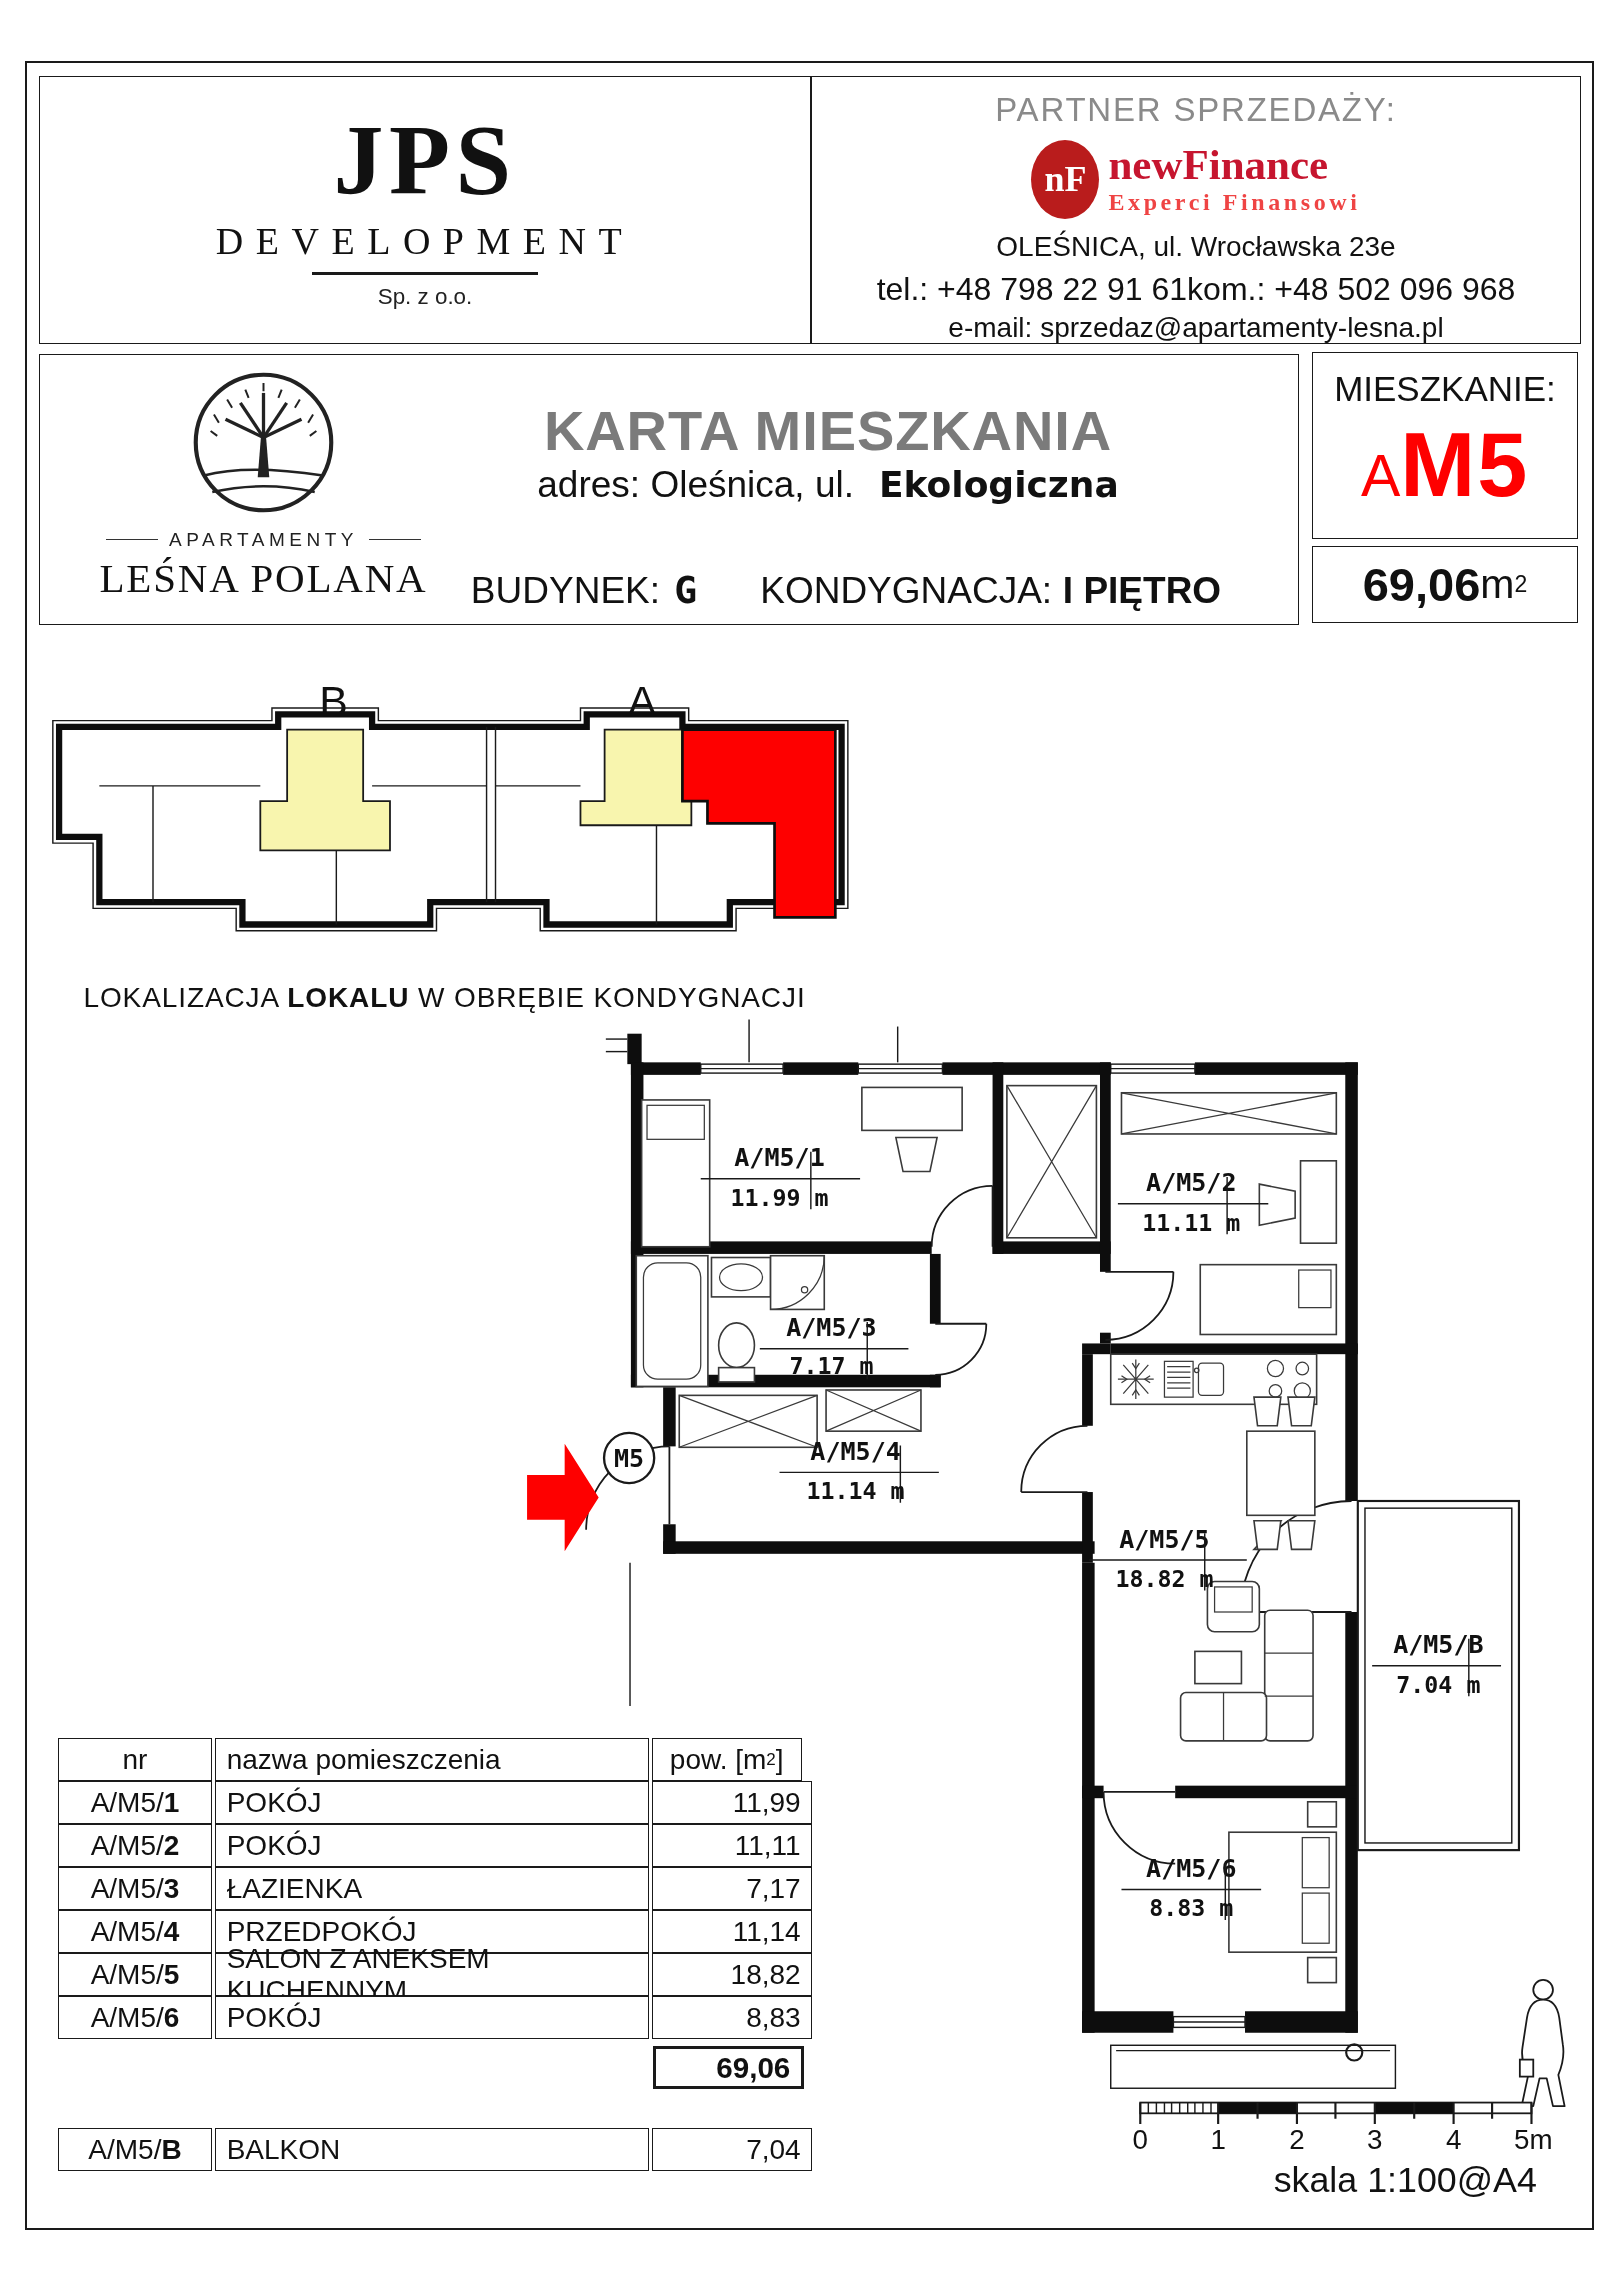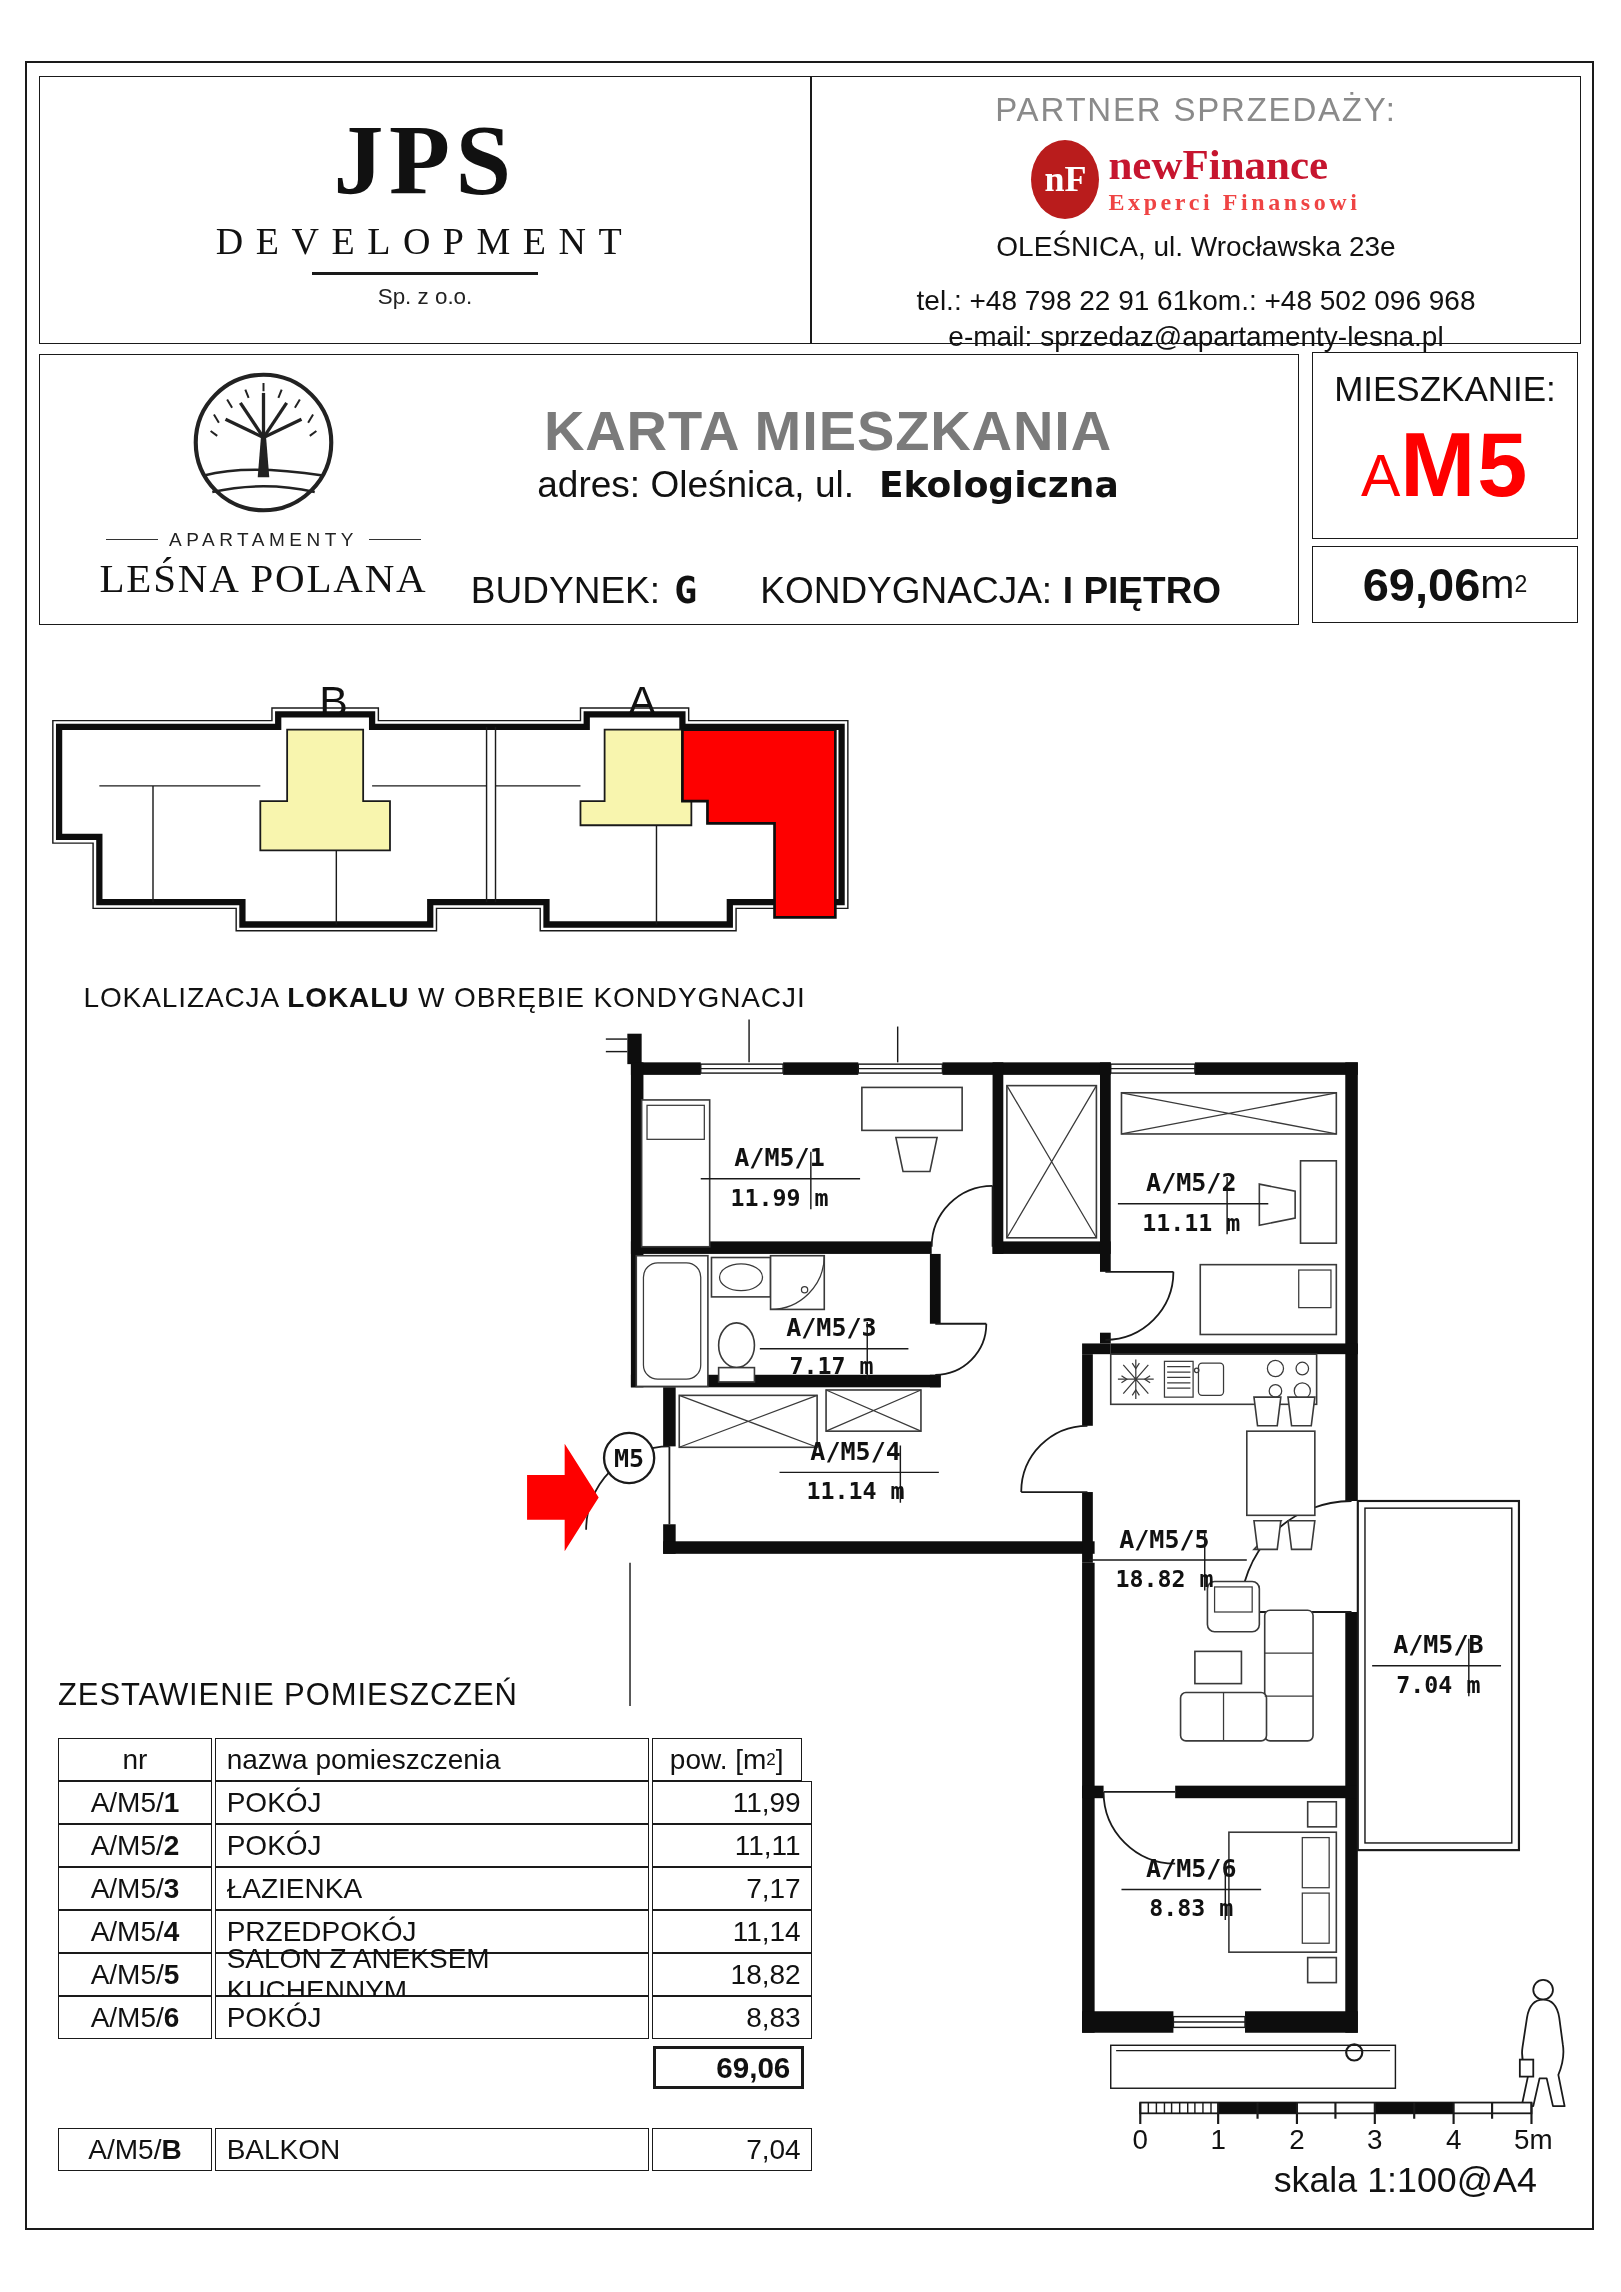--- a/index.html
+++ b/index.html
@@ -19,21 +19,21 @@
   #jps-legal{font-size:22.4px;margin-top:9px;color:#222;}
   #partner{left:772px;top:0;width:768px;height:266px;display:flex;flex-direction:column;align-items:center;}
   #partner-label{font-size:33px;color:#8a8a8a;letter-spacing:1.8px;margin-top:14.3px;}
   #nf-row{display:flex;align-items:center;margin-top:10.7px;}
   #nf-ellipse{width:68px;height:79px;border-radius:50%;background:#b91c1c;display:flex;align-items:center;justify-content:center;}
   #nf-abbr{color:#fff;font-family:"Liberation Serif",serif;font-weight:bold;font-size:36px;}
   #nf-texts{display:flex;flex-direction:column;margin-left:9px;}
   #nf-name{font-family:"Liberation Serif",serif;font-weight:bold;font-size:43px;color:#C6152F;line-height:1;}
   #nf-tagline{font-family:"Liberation Serif",serif;font-weight:bold;font-size:24px;color:#ef4444;letter-spacing:3.6px;margin-top:3.6px;text-align:center;}
   #partner-address{font-size:28px;margin-top:12.5px;}
-  #partner-phones{font-size:28px;margin-top:22px;display:flex;}
+  #partner-phones{font-size:32px;margin-top:8px;display:flex;}
   #partner-email{font-size:28px;margin-top:3.6px;}
 
   
   #hdr2{left:39px;top:354px;width:1258px;height:269px;}
   #project{left:49px;top:7.2px;width:349px;display:flex;flex-direction:column;align-items:center;}
   #apt-row{display:flex;align-items:center;gap:10.7px;margin-top:5.4px;font-size:19px;letter-spacing:4.5px;color:#222;}
   .apt-dash{width:52px;height:1.8px;background:#333;}
   #project-name{font-family:"Liberation Serif",serif;font-size:41px;letter-spacing:1.8px;margin-top:3.6px;}
   #doc-title{left:385px;top:43px;width:806px;text-align:center;font-size:56px;font-weight:bold;color:#7b7b7b;letter-spacing:0.9px;}
   #addr-row{left:385px;top:109px;width:806px;text-align:center;font-size:37px;}
@@ -444,21 +444,20 @@
       <text class="scale-num" x="1273" y="2400">0</text>
       <text class="scale-num" x="1360" y="2400">1</text>
       <text class="scale-num" x="1448" y="2400">2</text>
       <text class="scale-num" x="1535" y="2400">3</text>
       <text class="scale-num" x="1623" y="2400">4</text>
       <text class="scale-num" x="1712" y="2400">5m</text>
       <text class="skala" x="1716" y="2448">skala 1:100@A4</text>
     </g>
   </svg>
 
-  <div class="abs" id="table-title">ZESTAWIENIE POMIESZCZEŃ</div>
   <div class="abs" id="room-table">
     <div class="trow">
       <div class="cell c-nr">nr</div>
       <div class="cell c-name">nazwa pomieszczenia</div>
       <div class="cell c-area c-head-area">
           <span>pow. [m</span>
           <sup style="font-size:17px">2</sup>
           <span>]</span>
         </div>
     </div>

